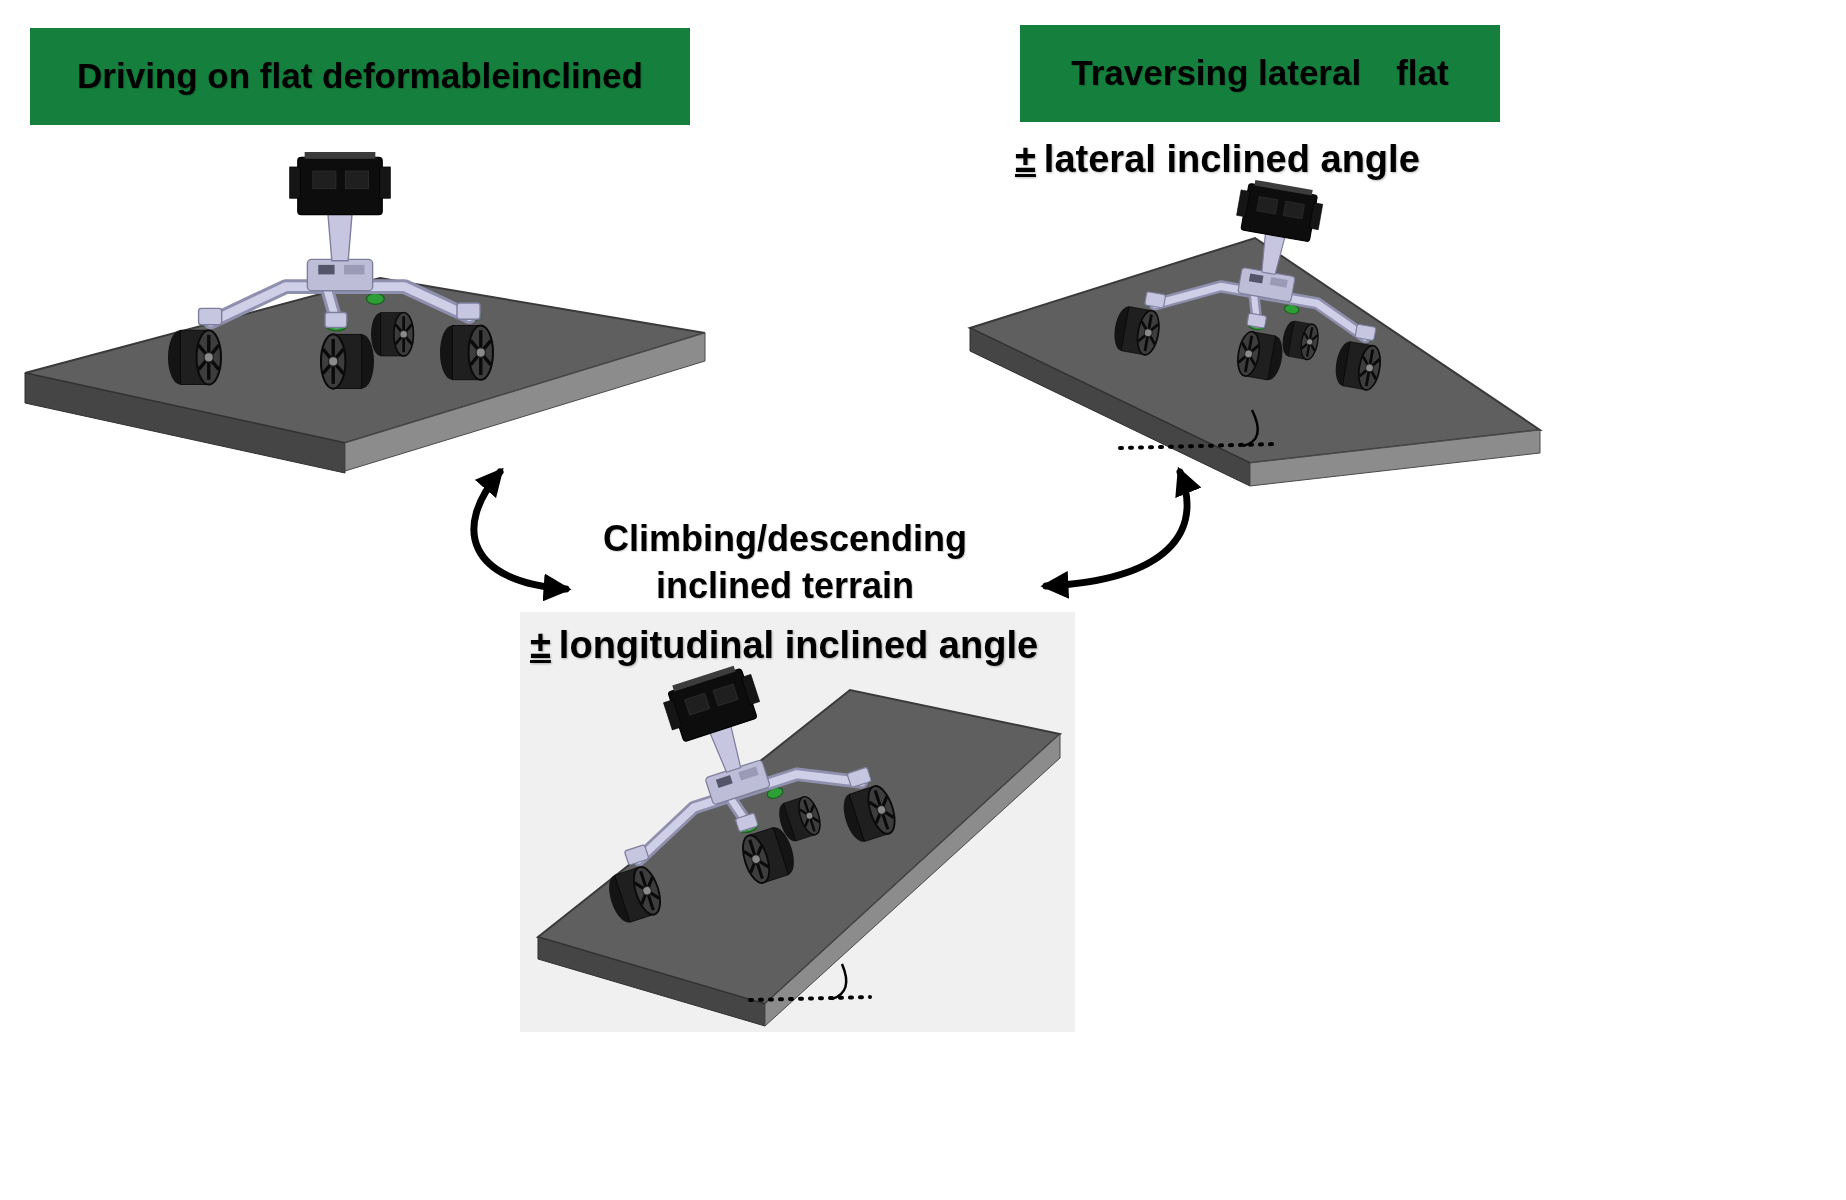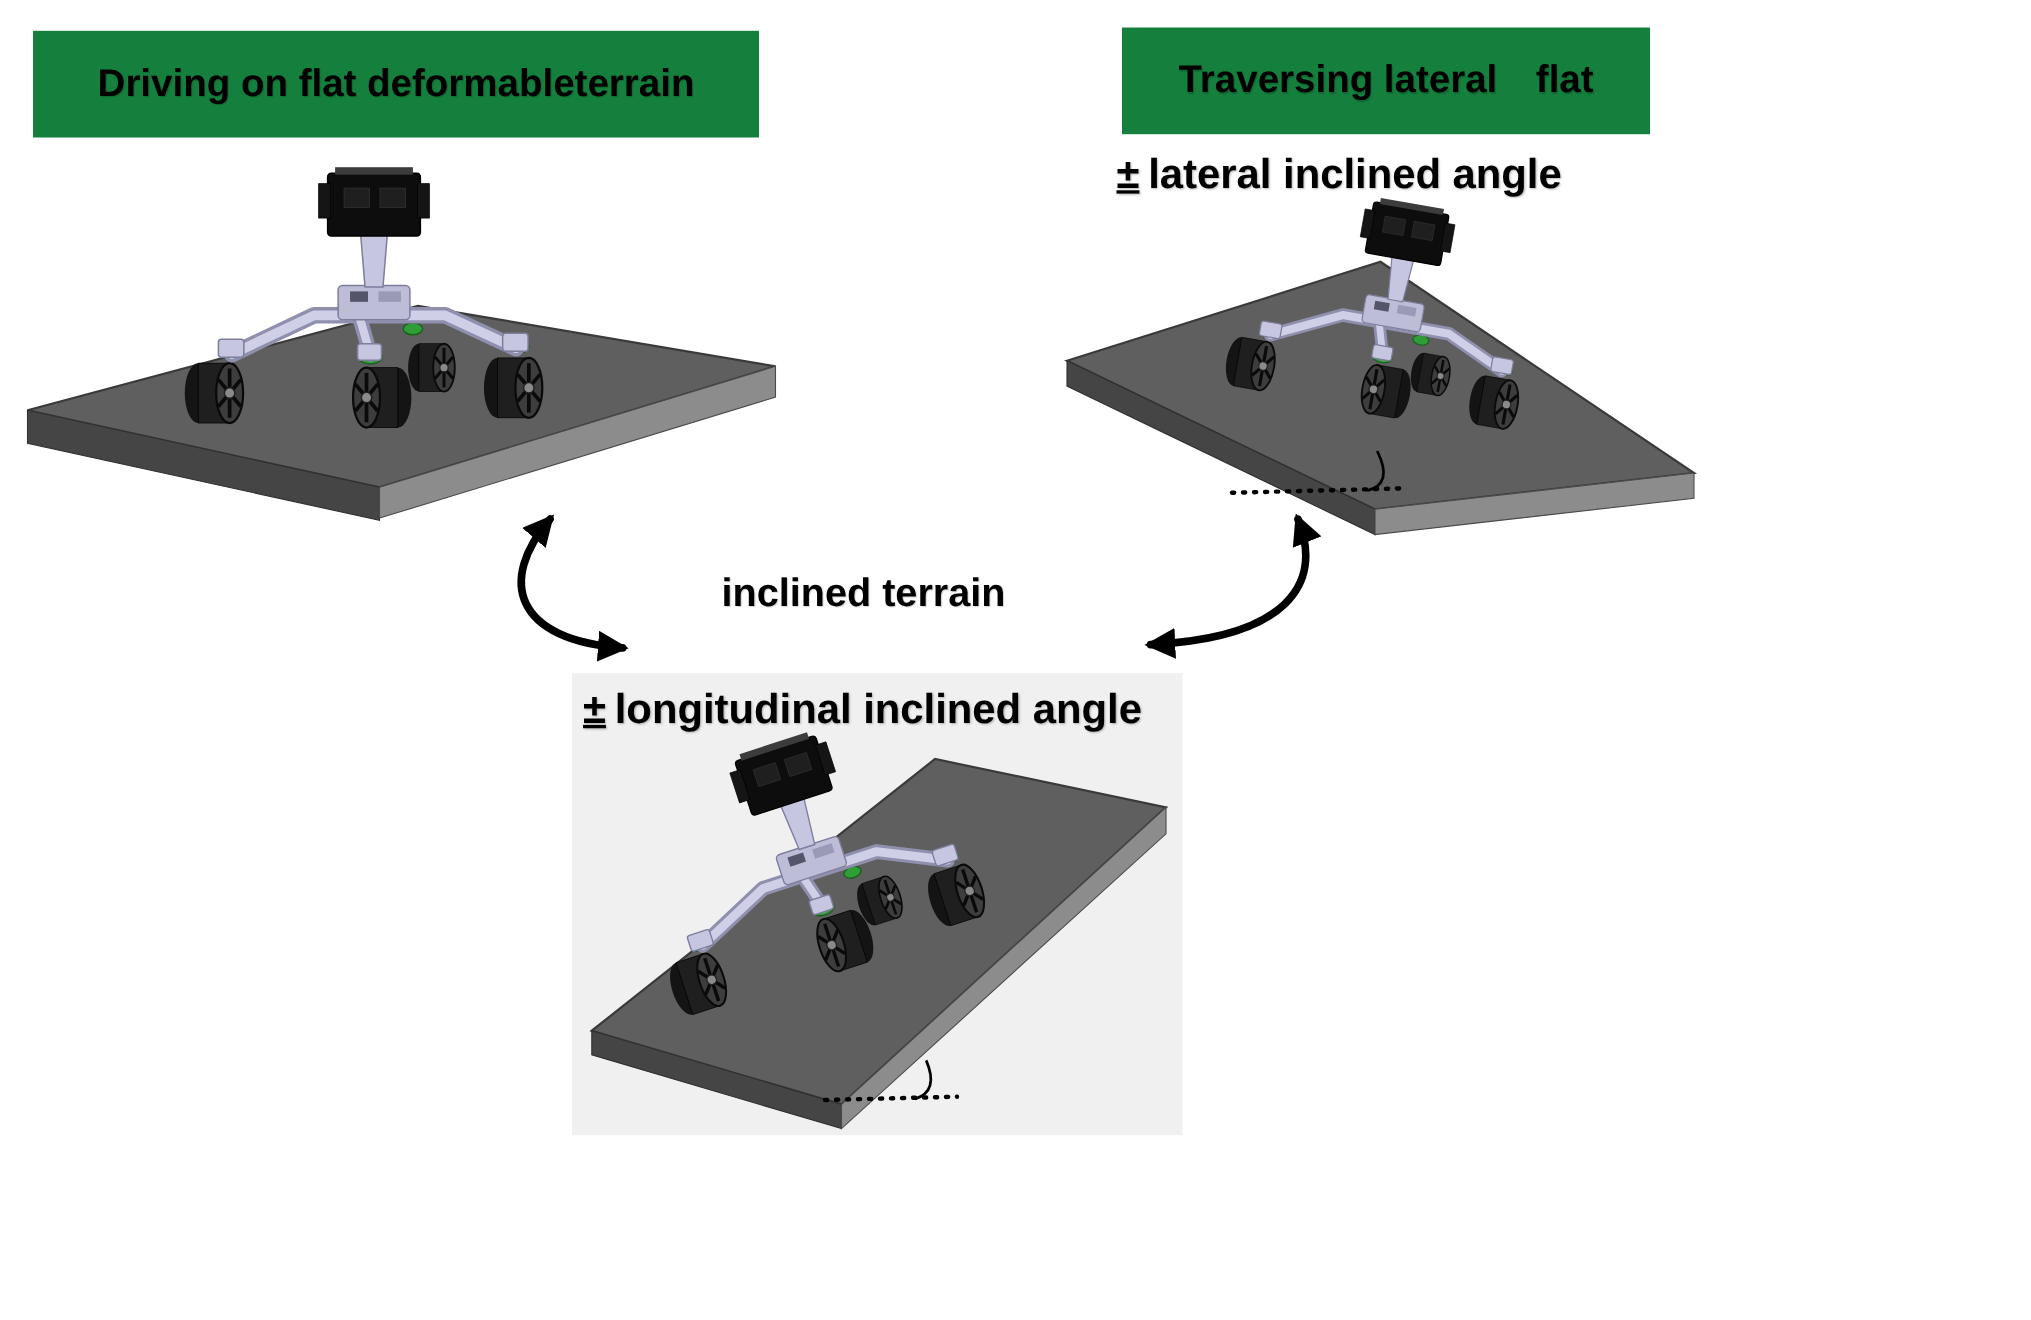--- a/index.html
+++ b/index.html
@@ -75,21 +75,21 @@
       <rect x="-74" y="-328" width="16" height="46" fill="#151515" stroke="#000"></rect>
       <rect x="58" y="-328" width="16" height="46" fill="#151515" stroke="#000"></rect>
       <rect x="-40" y="-322" width="34" height="26" fill="#1f1f1f" stroke="#333"></rect>
       <rect x="8" y="-322" width="34" height="26" fill="#1f1f1f" stroke="#333"></rect>
     </g>
   </defs>
 </svg>
 
 <div class="abs title-box" style="left:30px;top:28px;width:660px;height:97px;">
   <div>Driving on flat deformable</div>
-  <div>terrain</div>
+  <div>inclined</div>
 </div>
 
 <svg class="abs" style="left:15px;top:128px;" width="705" height="365" viewBox="0 0 705 365">
   <polygon points="10,245 365,150 690,205 330,315" fill="#5f5f5f" stroke="#3a3a3a" stroke-width="2"></polygon>
   <polygon points="10,245 330,315 330,345 10,275" fill="#454545" stroke="#303030" stroke-width="1"></polygon>
   <polygon points="330,315 690,205 690,233 330,343" fill="#8c8c8c" stroke="#4a4a4a" stroke-width="1"></polygon>
   <use href="#rover" transform="translate(325,262) scale(0.68)"></use>
 </svg>
 
 <div class="abs title-box" style="left:1020px;top:25px;width:480px;height:97px;gap:35px;">
@@ -104,20 +104,21 @@
 <svg class="abs" style="left:955px;top:168px;" width="600" height="340" viewBox="0 0 600 340">
   <polygon points="15,160 300,70 585,262 295,295" fill="#5f5f5f" stroke="#3a3a3a" stroke-width="2"></polygon>
   <polygon points="15,160 295,295 295,318 15,183" fill="#454545" stroke="#303030" stroke-width="1"></polygon>
   <polygon points="295,295 585,262 585,285 295,318" fill="#8c8c8c" stroke="#4a4a4a" stroke-width="1"></polygon>
   <use href="#rover" transform="translate(295,210) rotate(10) scale(0.56)"></use>
   <line x1="165" y1="280" x2="320" y2="276" stroke="#000" stroke-width="4" stroke-dasharray="2 8" stroke-linecap="round"></line>
   <path d="M 297,242 Q 312,272 288,278" fill="none" stroke="#000" stroke-width="2.5"></path>
 </svg>
 
 <div class="abs center-heading" style="left:545px;top:516px;width:480px;">
+  <div>Climbing/descending</div>
   <div>inclined terrain</div>
 </div>
 
 <svg class="abs" style="left:0;top:0;pointer-events:none;" width="1846" height="1200" viewBox="0 0 1846 1200">
   <defs>
     <marker id="arrowhead" viewBox="0 0 10 10" refX="8" refY="5" markerWidth="4" markerHeight="4" orient="auto-start-reverse">
       <path d="M0,0 L10,5 L0,10 Z" fill="#000"></path>
     </marker>
   </defs>
   <path d="M 500,472 C 452,528 468,582 566,589" fill="none" stroke="#000" stroke-width="7" stroke-linecap="round" marker-start="url(#arrowhead)" marker-end="url(#arrowhead)"></path>

